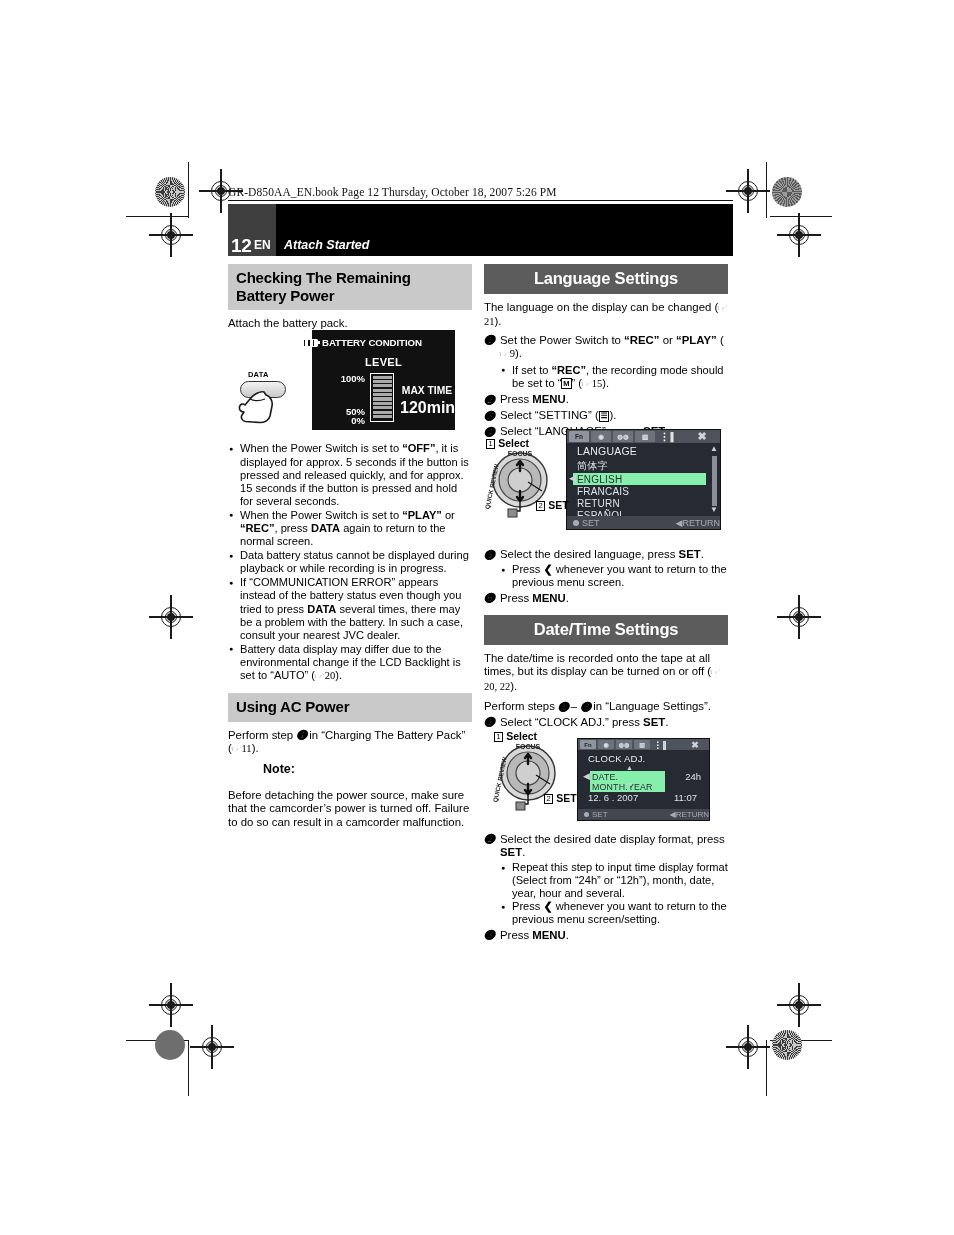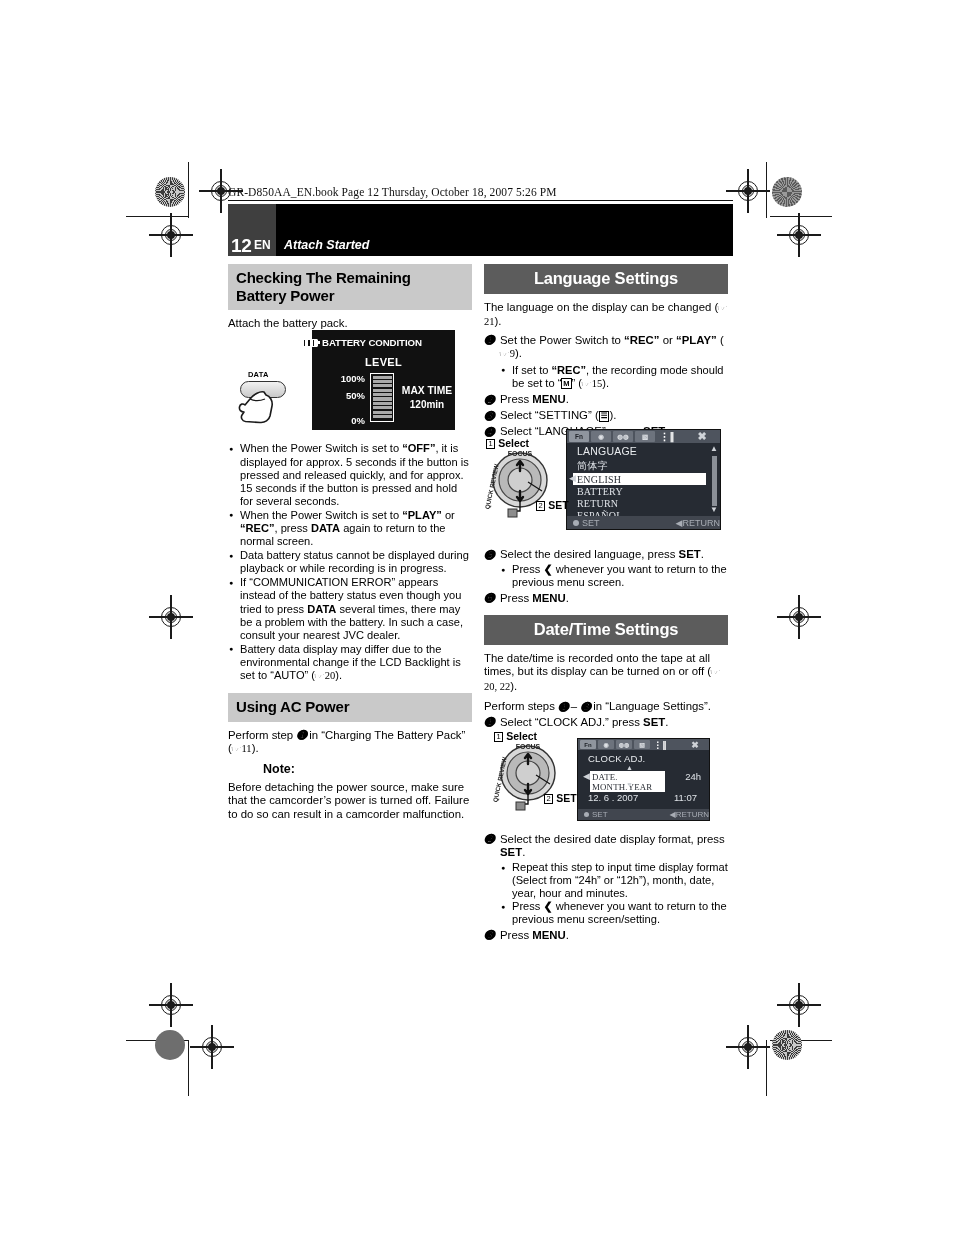--- a/index.html
+++ b/index.html
@@ -67,40 +67,40 @@
   .battTitle{position:absolute;left:10px;top:7px;color:#fff;font-size:9.7px;font-weight:bold;letter-spacing:-.1px;}
   .battGlyph{position:absolute;left:-22px;top:1.5px;width:18px;height:8px;border:1.3px solid #fff;border-radius:1px;box-sizing:border-box;
              background:repeating-linear-gradient(90deg,#fff 0 3px,#111 3px 4.4px);}
   .battGlyph::after{content:"";position:absolute;right:-3.4px;top:1.6px;width:2.2px;height:2.8px;background:#fff;}
   .levelLbl{position:absolute;left:0;right:0;top:26px;text-align:center;color:#fff;font-size:11px;font-weight:bold;letter-spacing:.3px;}
   .bar{position:absolute;left:58px;top:43px;width:24px;height:49px;border:1.5px solid #fff;box-sizing:border-box;padding:1.5px;}
   .bar i{display:block;height:3.2px;background:#a9a9a9;margin-bottom:1.2px;}
   .bar i:last-child{margin-bottom:0;}
   .pct{position:absolute;color:#fff;font-size:9.5px;font-weight:bold;right:90px;text-align:right;width:34px;}
   .maxtime{position:absolute;left:88px;top:55px;color:#fff;font-size:10.3px;font-weight:bold;width:54px;text-align:center;}
-  .maxval{position:absolute;left:88px;top:69px;color:#fff;font-size:10px;font-weight:bold;width:54px;text-align:center;}
+  .maxval{position:absolute;left:88px;top:69px;color:#fff;font-size:16px;font-weight:bold;width:54px;text-align:center;}
 
   
   .dataart{position:absolute;left:238px;top:370px;width:62px;height:60px;}
   .dataLbl{position:absolute;left:10px;top:0px;font-size:7.5px;font-weight:bold;letter-spacing:.2px;}
   .dataBtn{position:absolute;left:2px;top:11px;width:46px;height:17px;border:1.6px solid #333;border-radius:9px;
            background:linear-gradient(180deg,#f2f2f2,#c9c9c9);box-sizing:border-box;}
   .hand{position:absolute;left:0px;top:20px;width:44px;height:34px;}
 
   
   .lcd{position:absolute;background:#262b33;border:1.5px solid #111;box-sizing:border-box;}
   .lcdtop{position:absolute;left:0;right:0;top:0;height:13px;background:#4e545e;display:flex;align-items:center;}
   .ticon{width:20px;height:11px;margin-left:2px;background:#6d737d;border-radius:1px;display:flex;align-items:center;justify-content:center;
          font-size:6.5px;color:#dfe2e6;font-weight:bold;}
   .ticon.fn{background:#8f959e;color:#20242a;}
   .ticon.sel{background:transparent;color:#ffffff;font-size:10px;}
   .ticon.wide{margin-left:auto;margin-right:3px;width:30px;background:transparent;color:#cfd3d8;font-size:11px;}
   .lcdtitle{position:absolute;left:10px;top:15px;color:#e9ecef;font-size:10.5px;letter-spacing:.2px;}
-  .lcdrow{position:absolute;left:10px;color:#dfe3e8;font-size:10px;letter-spacing:.2px;font-family:Liberation Serif, serif;}
-  .lcdrow.hl{left:6px;right:14px;background:#ffffff;color:#2a2e35;padding:0.5px 4px;}
+  .lcdrow{position:absolute;left:10px;color:#dfe3e8;font-size:10px;letter-spacing:.2px;}
+  .lcdrow.hl{left:6px;right:14px;background:#86efac;color:#2a2e35;padding:0.5px 4px;}
   .selcaret{position:absolute;left:-1px;color:#cfd3d8;font-size:9px;}
   .scroll{position:absolute;right:3px;top:15px;width:5px;height:54px;background:#8b9098;}
   .scrollcap{position:absolute;right:2px;top:15px;color:#cfd3d8;font-size:8px;line-height:7px;}
   .lcdbottom{position:absolute;left:0;right:0;bottom:0;height:13px;background:#41464f;color:#a8adb5;font-size:9px;display:flex;align-items:center;}
   .lcdbottom .s1{margin-left:6px;}
   .lcdbottom .s2{margin-left:auto;}
   .rdot{display:inline-block;width:6px;height:6px;border-radius:50%;background:#a8adb5;vertical-align:0px;margin-right:3px;}
 
   
   .dialart{position:absolute;width:88px;height:86px;}
@@ -204,31 +204,31 @@
       <li>Data battery status cannot be displayed during playback or while recording is in progress.</li>
       <li>If “COMMUNICATION ERROR” appears instead of the battery status even though you tried to press <b>DATA</b> several times, there may be a problem with the battery. In such a case, consult your nearest JVC dealer.</li>
       <li>Battery data display may differ due to the environmental change if the LCD Backlight is set to “AUTO” (<span class="pgref"><span class="arrowref">☞</span> 20</span>).</li>
     </ul>
 
     <div style="height:9px;"></div>
     <div class="h2-light">Using AC Power</div>
 
     <p class="body">Perform step <span class="stepnum" style="position:relative;display:inline-block;">➊</span> in “Charging The Battery Pack” (<span class="pgref"><span class="arrowref">☞</span> 11</span>).</p>
 
-    <p class="body" style="margin-bottom:4px;padding-left:35px;"><b style="font-size:12.5px;">Note:</b></p>
+    <p class="body" style="margin-bottom:12px;padding-left:35px;"><b style="font-size:12.5px;">Note:</b></p>
     <p class="tight">Before detaching the power source, make sure that the camcorder’s power is turned off. Failure to do so can result in a camcorder malfunction.</p>
   </div>
 
   <div class="battbox">
     <div class="battTitle">
       <span class="battGlyph"></span><span>BATTERY CONDITION</span>
     </div>
     <div class="levelLbl">LEVEL</div>
     <div class="pct" style="top:43px;">100%</div>
-    <div class="pct" style="top:60px;">50%</div>
+    <div class="pct" style="top:76px;">50%</div>
     <div class="pct" style="top:85px;">0%</div>
     <div class="bar">
       <i></i>
         <i></i>
         <i></i>
         <i></i>
         <i></i>
         <i></i>
         <i></i>
         <i></i>
@@ -286,21 +286,21 @@
 
     <ol class="steps" style="margin-top:2px;">
       <li><span class="stepnum">➊</span> Select “CLOCK ADJ.” press <b>SET</b>.</li>
     </ol>
 
     <div style="height:96px;"></div>
 
     <ol class="steps">
       <li><span class="stepnum">➋</span> Select the desired date display format, press <b>SET</b>.
         <ul class="substeps">
-          <li>Repeat this step to input time display format (Select from “24h” or “12h”), month, date, year, hour and minutes.</li>
+          <li>Repeat this step to input time display format (Select from “24h” or “12h”), month, date, year, hour and several.</li>
           <li>Press <span class="leftcaret">❮</span> whenever you want to return to the previous menu screen/setting.</li>
         </ul>
       </li>
       <li><span class="stepnum">➌</span> Press <b>MENU</b>.</li>
     </ol>
   </div>
 
   <div class="lcd" style="left:566px;top:429px;width:155px;height:101px;">
     <div class="lcdtop">
       <span class="ticon fn">Fn</span>
@@ -311,21 +311,21 @@
       <span class="ticon wide">✖</span>
     </div>
     <div class="lcdtitle">LANGUAGE</div>
     <div class="scrollcap" style="top:15px;">▲</div>
     <div class="scroll" style="top:26px;height:50px;"></div>
     <div class="scrollcap" style="top:76px;">▼</div>
 
     <div class="lcdrow" style="top:29px;">简体字</div>
     <div class="lcdrow hl" style="top:43px;">ENGLISH</div>
     <div class="selcaret" style="left:2px;top:43px;">◀</div>
-    <div class="lcdrow" style="top:56px;">BATTERY</div>
+    <div class="lcdrow" style="top:56px;">FRANCAIS</div>
     <div class="lcdrow" style="top:68px;">RETURN</div>
     <div class="lcdrow" style="top:80px;">ESPAÑOL</div>
 
     <div class="lcdbottom">
       <span class="s1"><span class="rdot"></span><span>SET</span></span>
       <span class="s2">◀<span>RETURN</span></span>
     </div>
   </div>
 
   <div class="dialart" style="left:484px;top:435px;">

